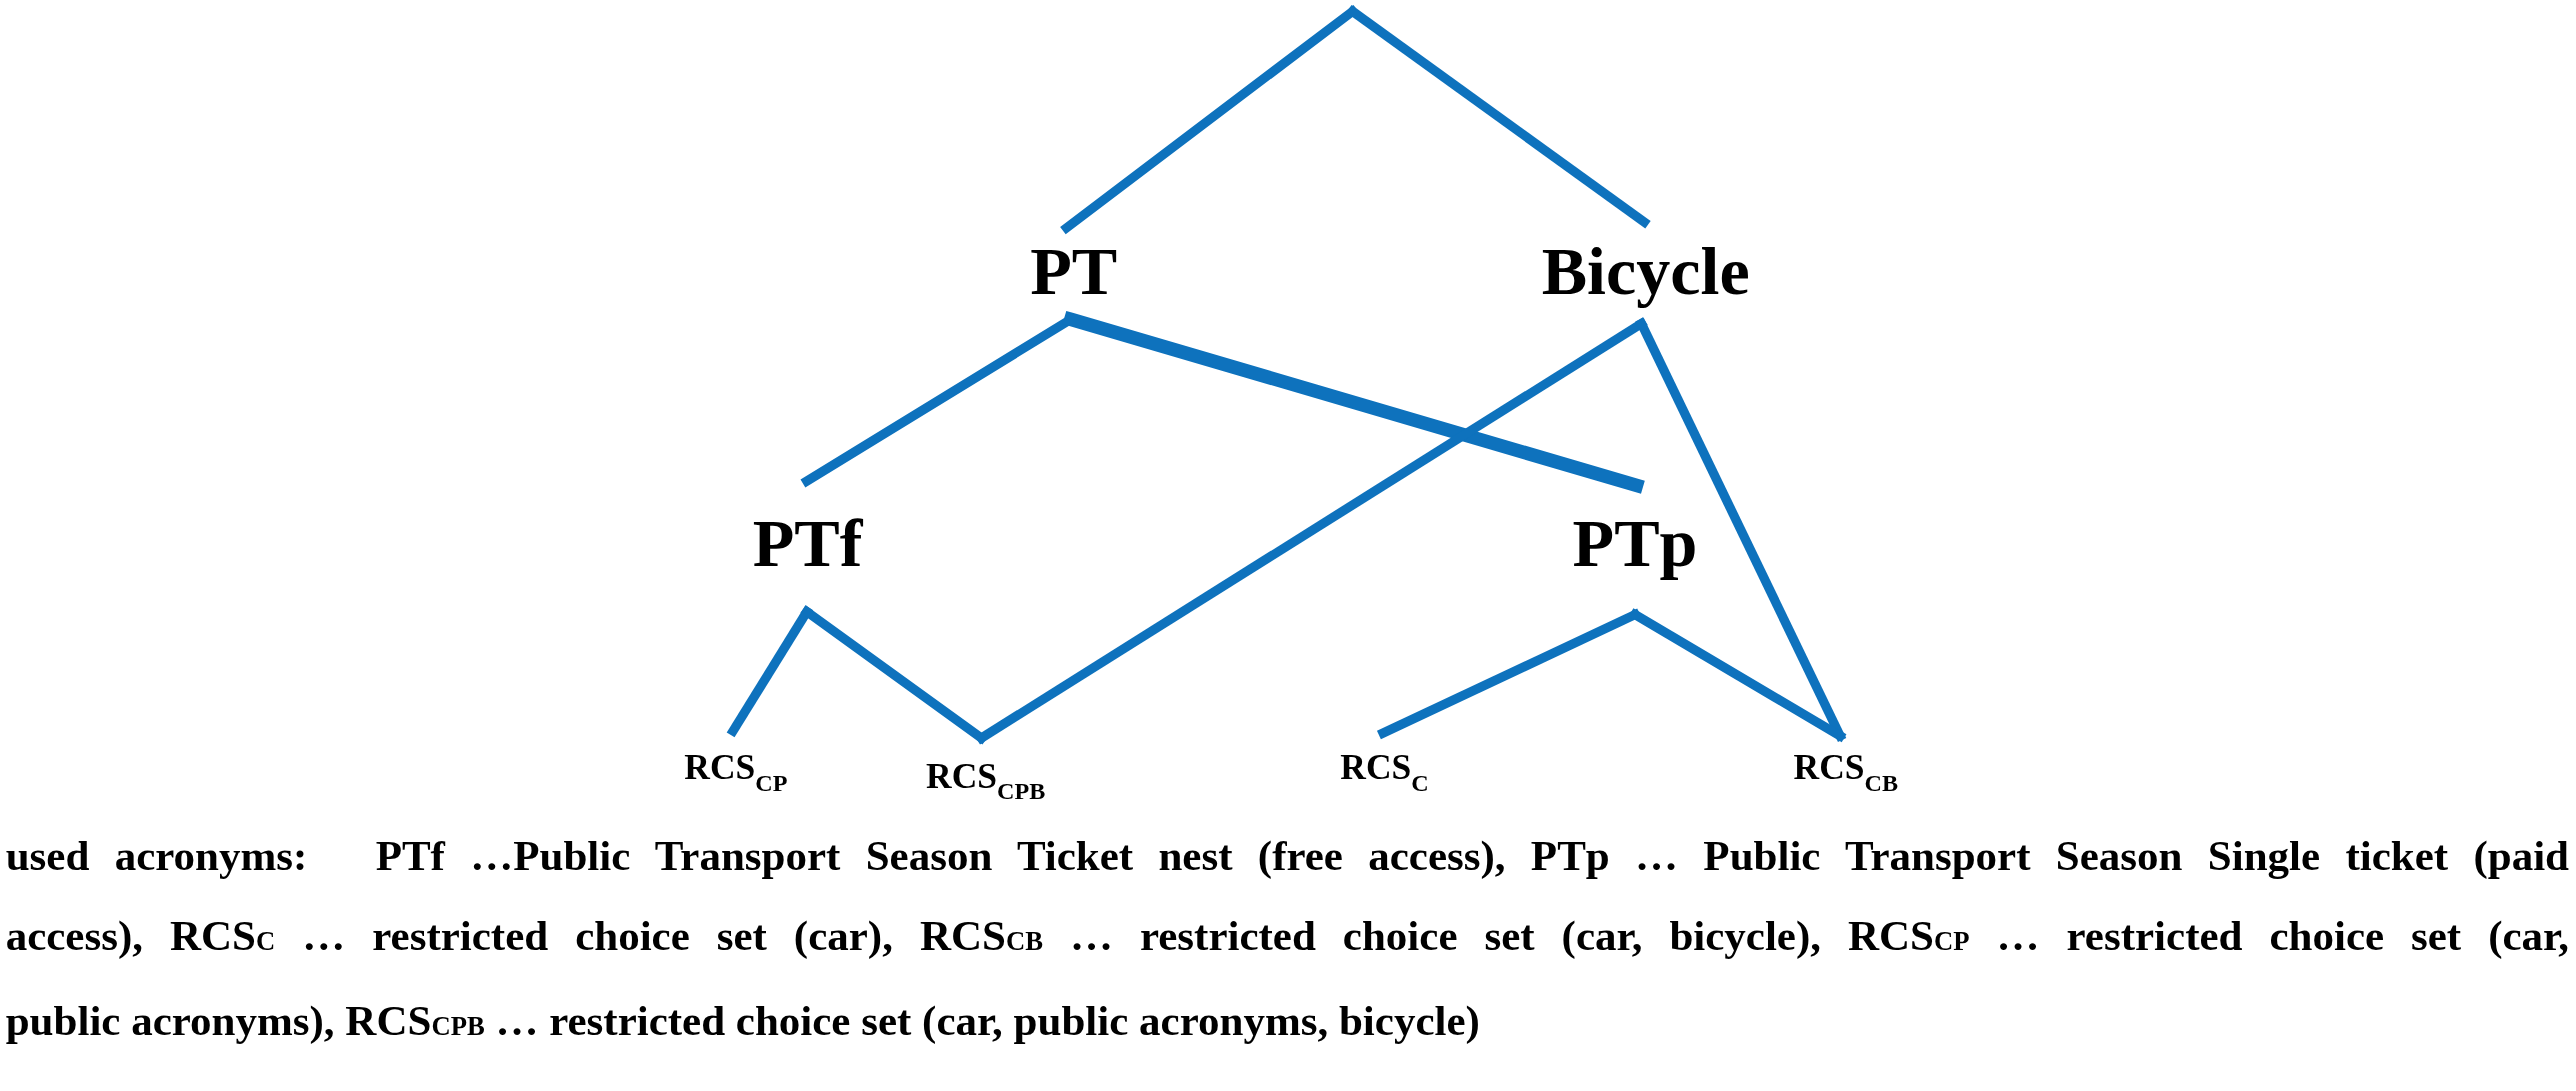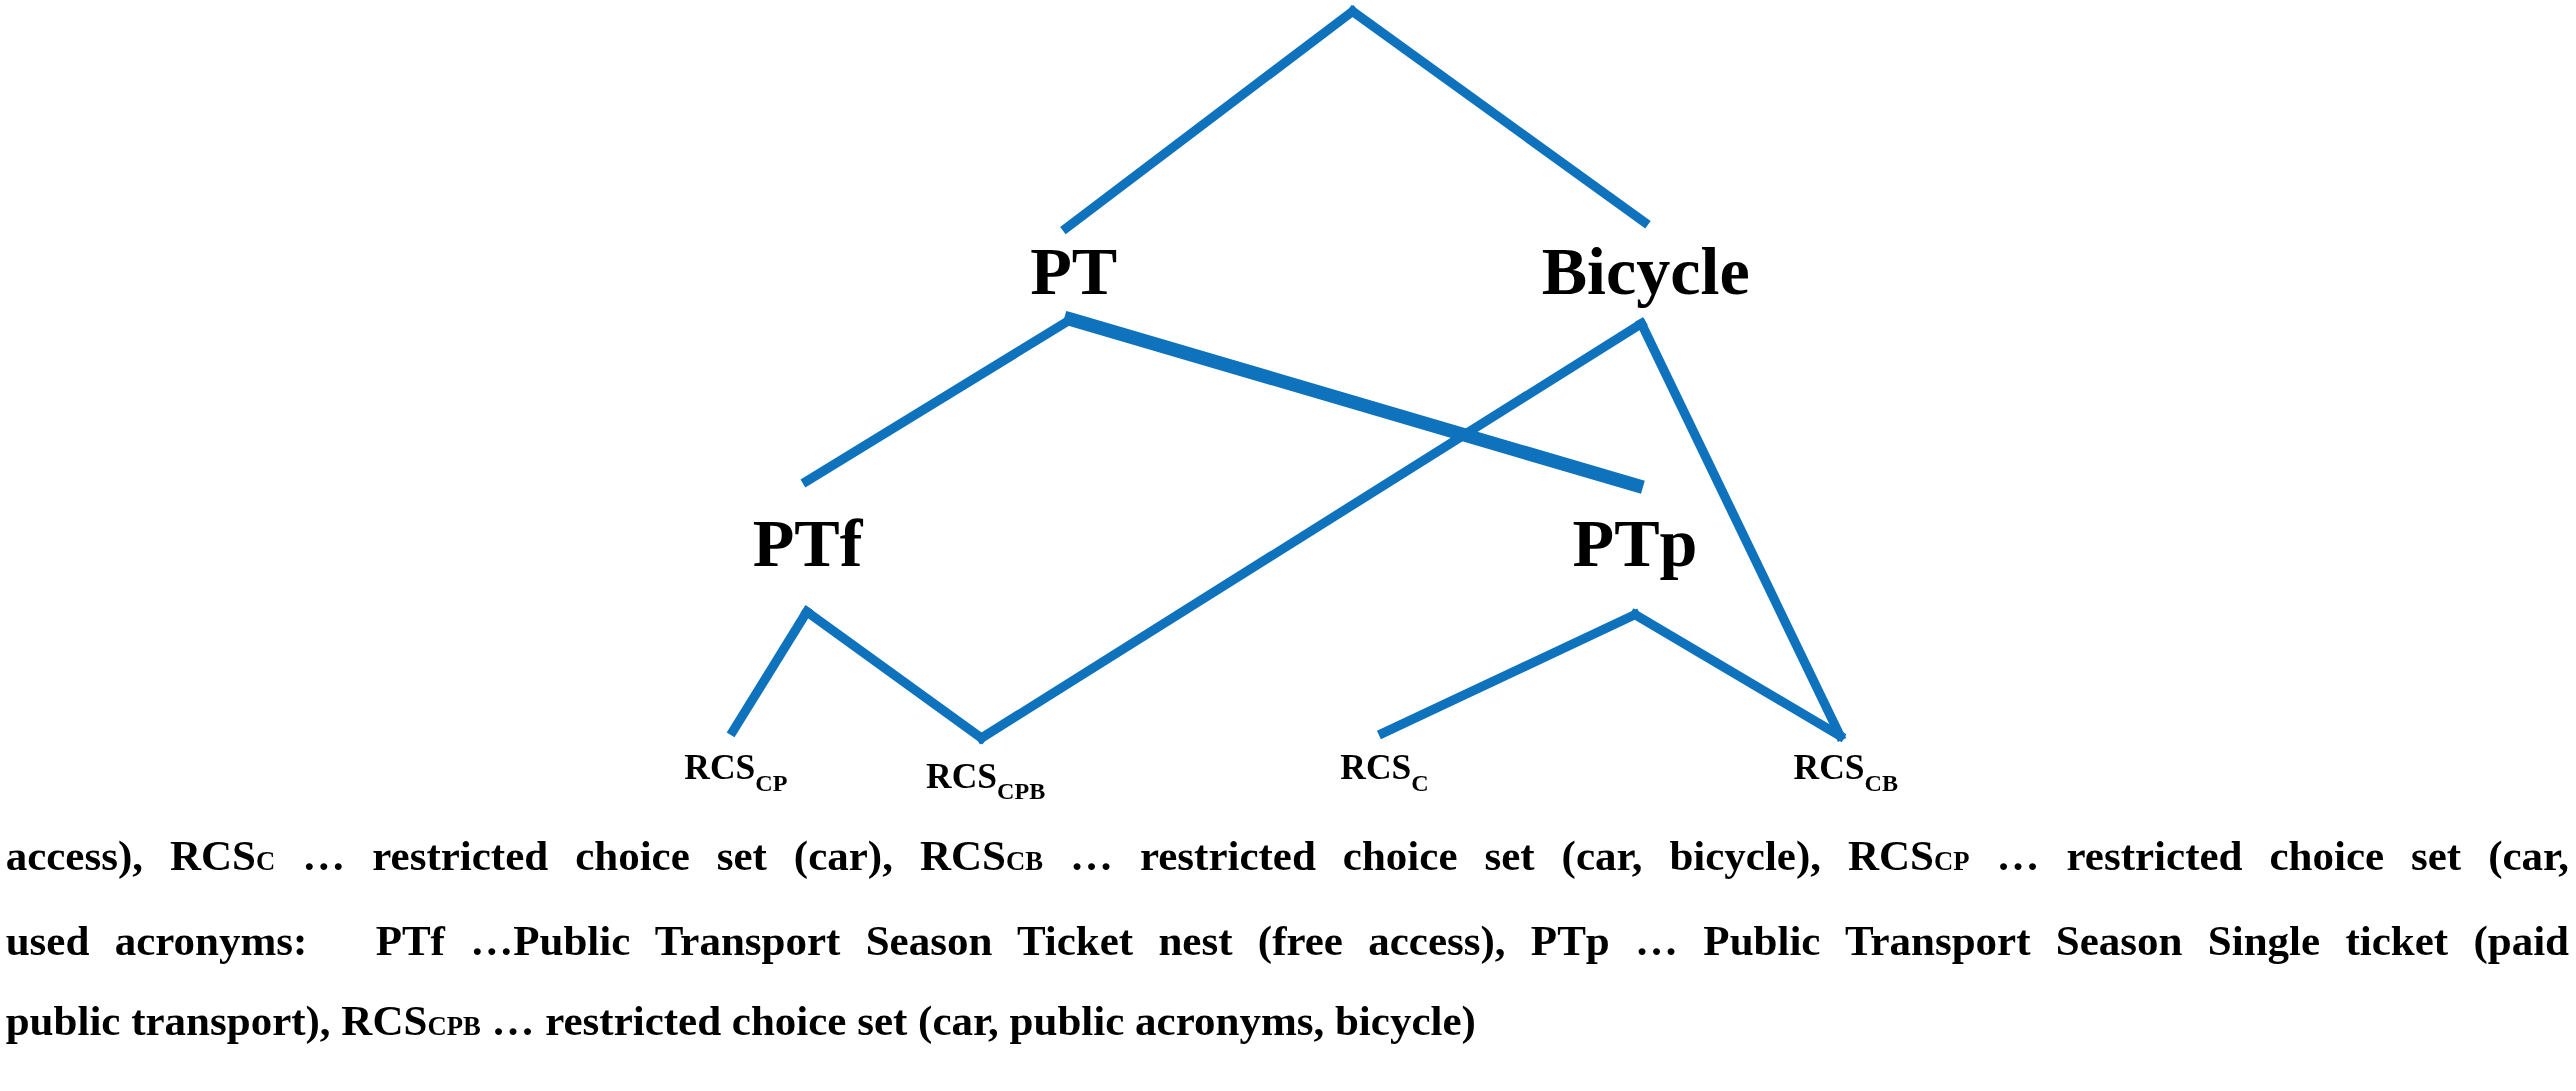--- a/index.html
+++ b/index.html
@@ -77,21 +77,21 @@
     <text x="1036" y="1098" text-anchor="middle"><tspan class="leaf-main">RCS</tspan><tspan font-size="34" dy="16">CP</tspan></text>
 
     <text x="1388" y="1110" text-anchor="middle"><tspan class="leaf-main">RCS</tspan><tspan font-size="34" dy="16">CPB</tspan></text>
 
     <text x="1950" y="1098" text-anchor="middle"><tspan class="leaf-main">RCS</tspan><tspan font-size="34" dy="16">C</tspan></text>
 
     <text x="2600" y="1098" text-anchor="middle"><tspan class="leaf-main">RCS</tspan><tspan font-size="34" dy="16">CB</tspan></text>
   </svg>
 
   <div class="caption">
+    <div class="cap-line just"><span>used acronyms:   PTf …Public Transport Season Ticket nest (free access), PTp … Public Transport Season Single ticket (paid</span></div>
+
     <div class="cap-line just"><span>access), RCS</span><span class="cap-sub">C</span><span> … restricted choice set (car), RCS</span><span class="cap-sub">CB</span><span> … restricted choice set (car, bicycle), RCS</span><span class="cap-sub">CP</span><span> … restricted choice set (car,</span></div>
 
-    <div class="cap-line just"><span>used acronyms:   PTf …Public Transport Season Ticket nest (free access), PTp … Public Transport Season Single ticket (paid</span></div>
-
-    <div class="cap-line"><span>public transport), RCS</span><span class="cap-sub">CPB</span><span> … restricted choice set (car, public acronyms, bicycle)</span></div>
+    <div class="cap-line"><span>public acronyms), RCS</span><span class="cap-sub">CPB</span><span> … restricted choice set (car, public acronyms, bicycle)</span></div>
   </div>
 
 </div>
 
 
 </body></html>

